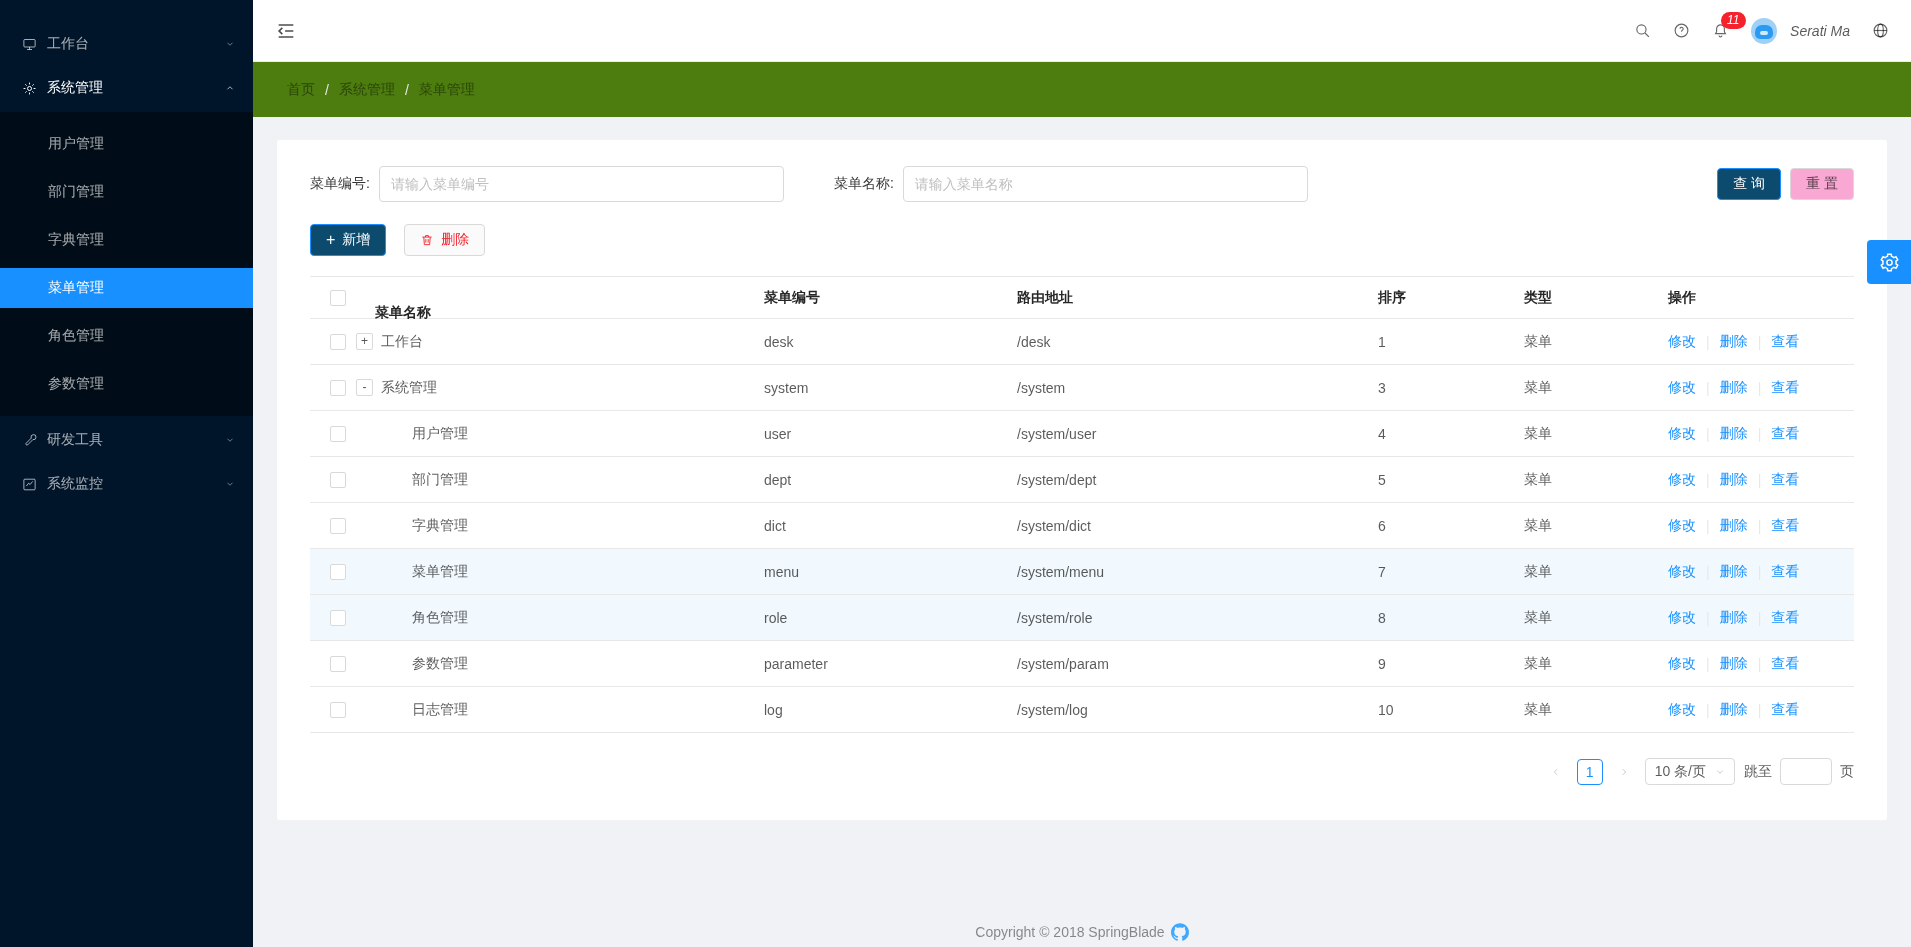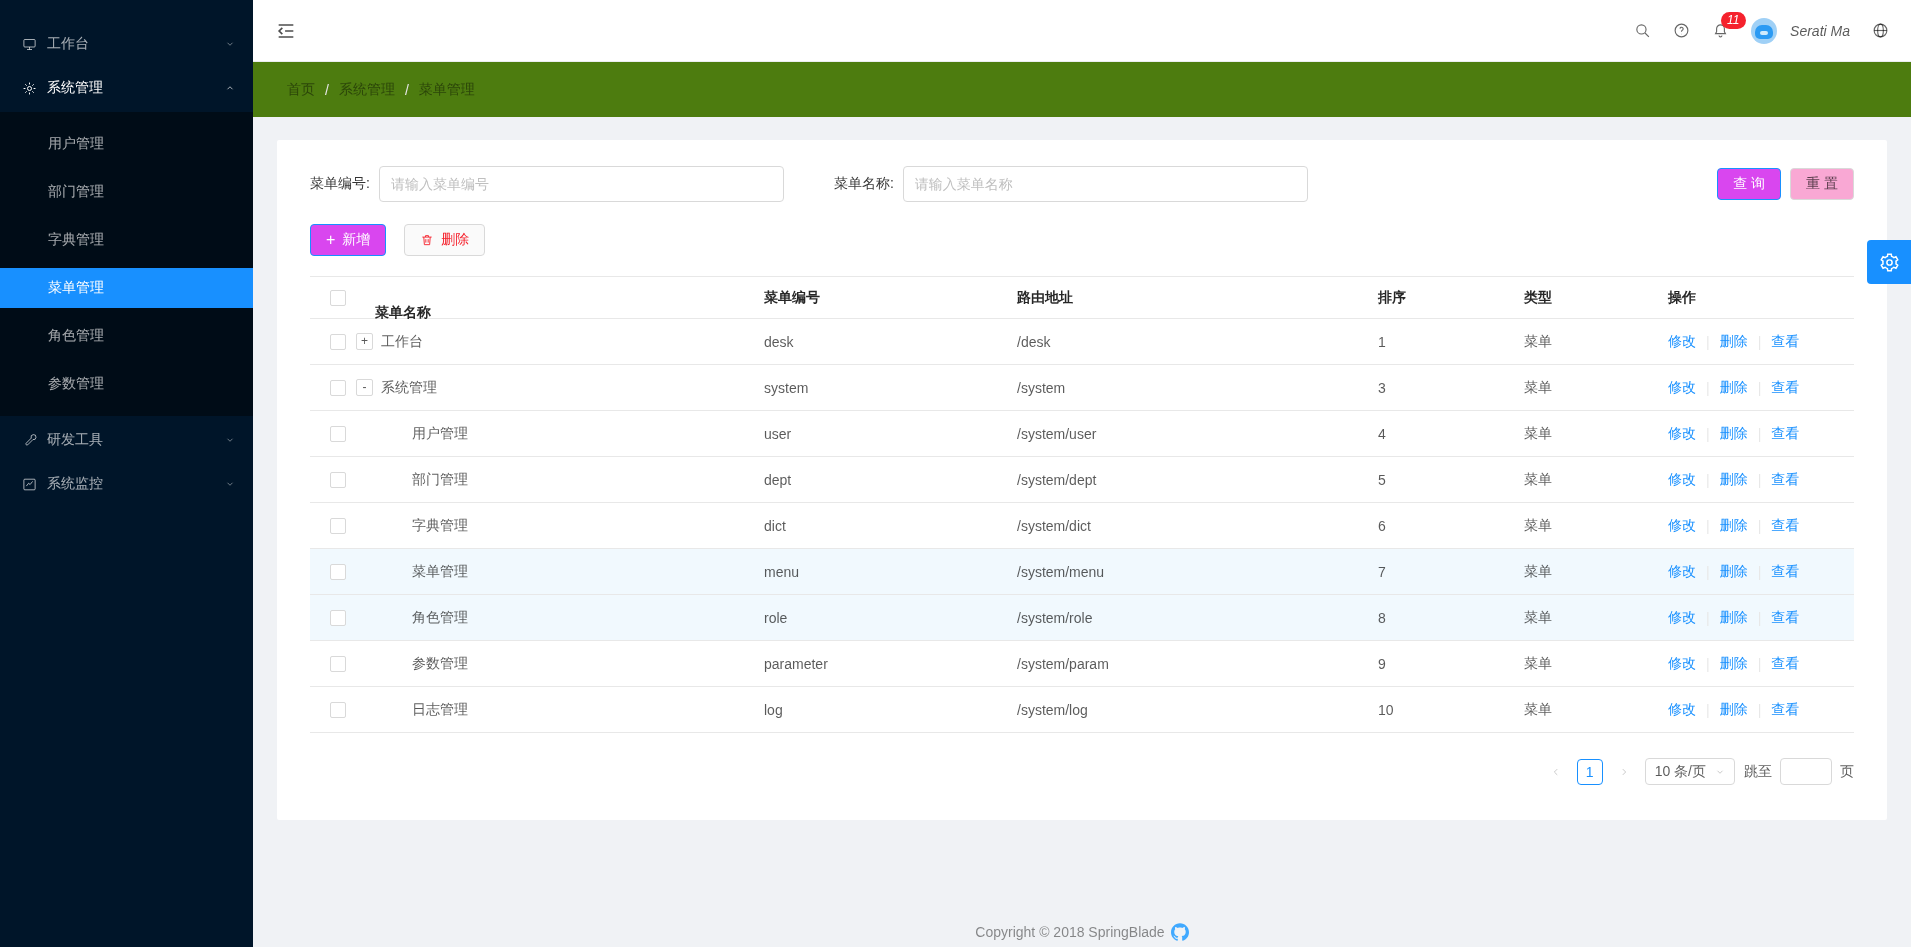--- a/index.html
+++ b/index.html
@@ -41,21 +41,21 @@
   .card { background:#fff; border-radius:2px; height:680px; padding:26px 33px 0 33px; }
 
   
   .filter-row { display:flex; align-items:center; }
   .f-label { color:rgba(0,0,0,.8); }
   .f-input { width:405px; height:36px; border:1px solid #d9d9d9; border-radius:4px; margin-left:9px; padding:0 11px; font-size:14px; color:rgba(0,0,0,.65); outline:none; font-family:inherit; }
   .f-input::placeholder { color:#bfbfbf; }
   .f-label.second { margin-left:50px; }
   .f-btns { margin-left:auto; display:flex; gap:9px; }
   .btn { height:32px; border-radius:4px; border:1px solid #d9d9d9; background:#f9a8d4; color:rgba(0,0,0,.65); font-size:14px; padding:0 15px; cursor:pointer; font-family:inherit; display:flex; align-items:center; }
-  .btn.primary { background:#d946ef; border-color:#1890ff; color:#fff;text-align:right; }
+  .btn.primary { background:#0c4a6e; border-color:#1890ff; color:#fff;text-align:right; }
 
   
   .toolbar { margin-top:22px; display:flex; gap:18px; }
   .btn .pl { font-size:16px; margin-right:7px; line-height:1; }
   .btn.danger { color:#f5222d; background:#fafafa; }
   .btn.danger svg { width:14px; height:14px; stroke:#f5222d; fill:none; stroke-width:1.6; margin-right:7px; }
 
   
   .tbl { margin-top:20px; }
   .t-head, .t-row { display:flex; align-items:center; }

